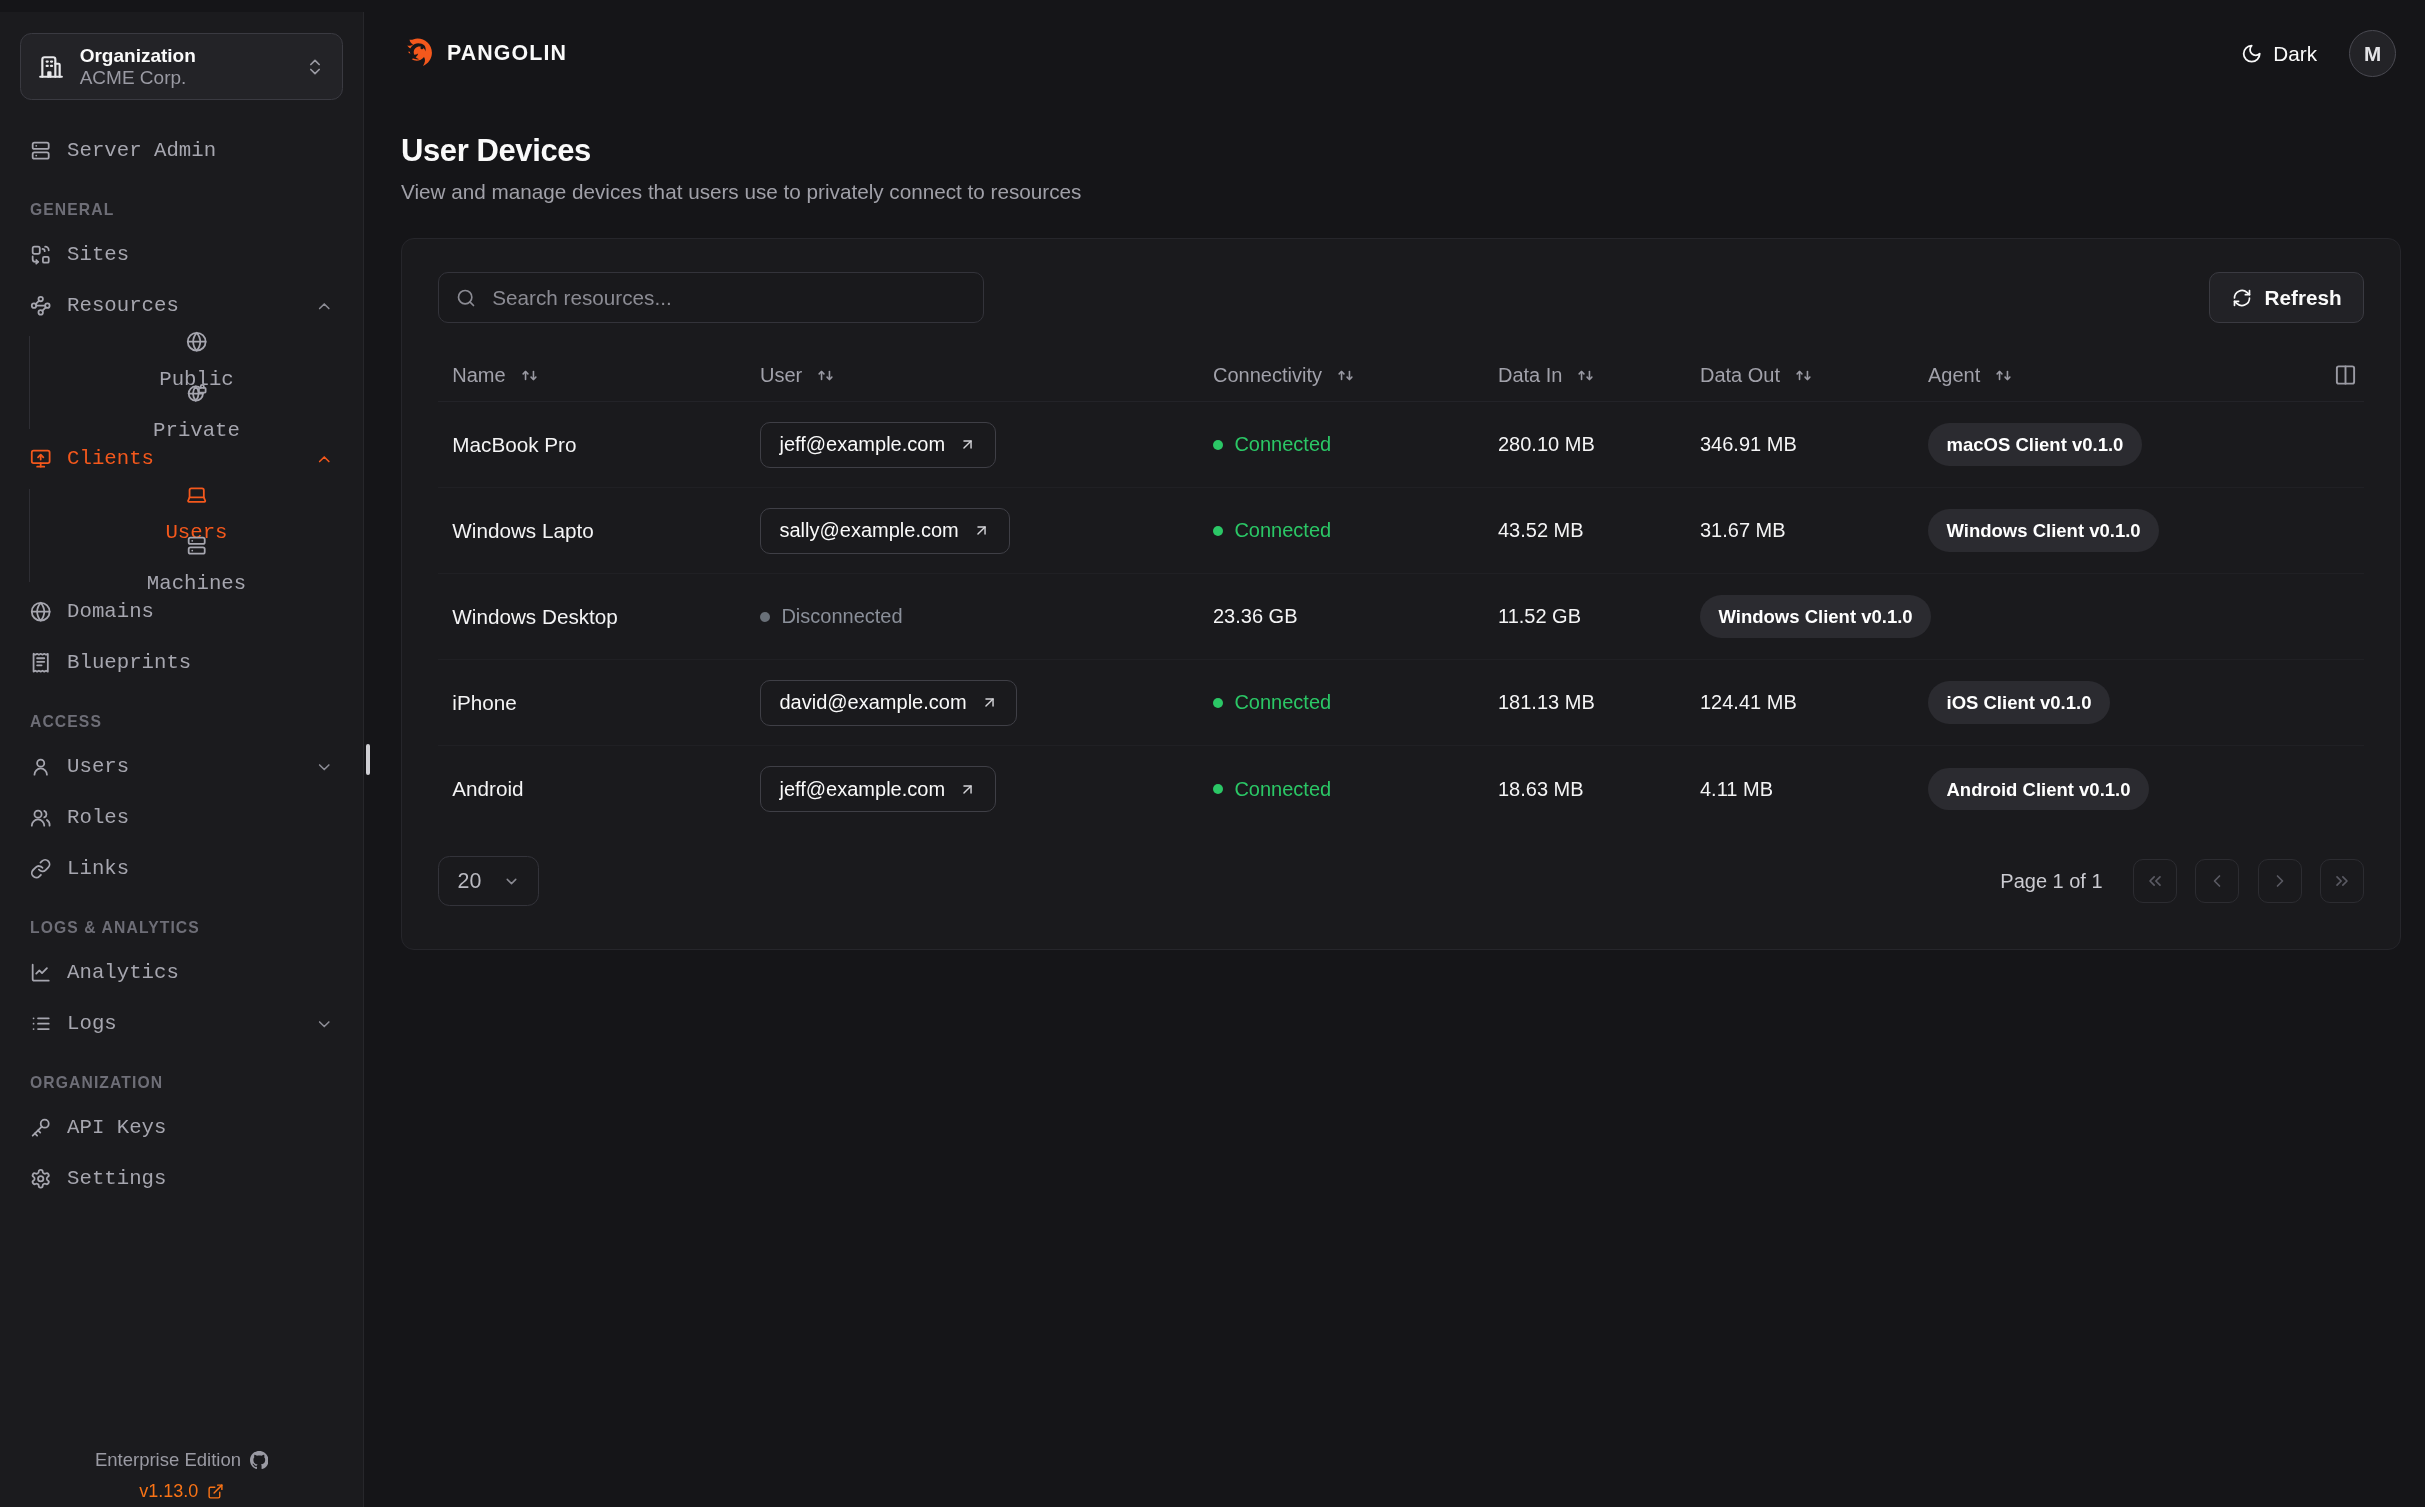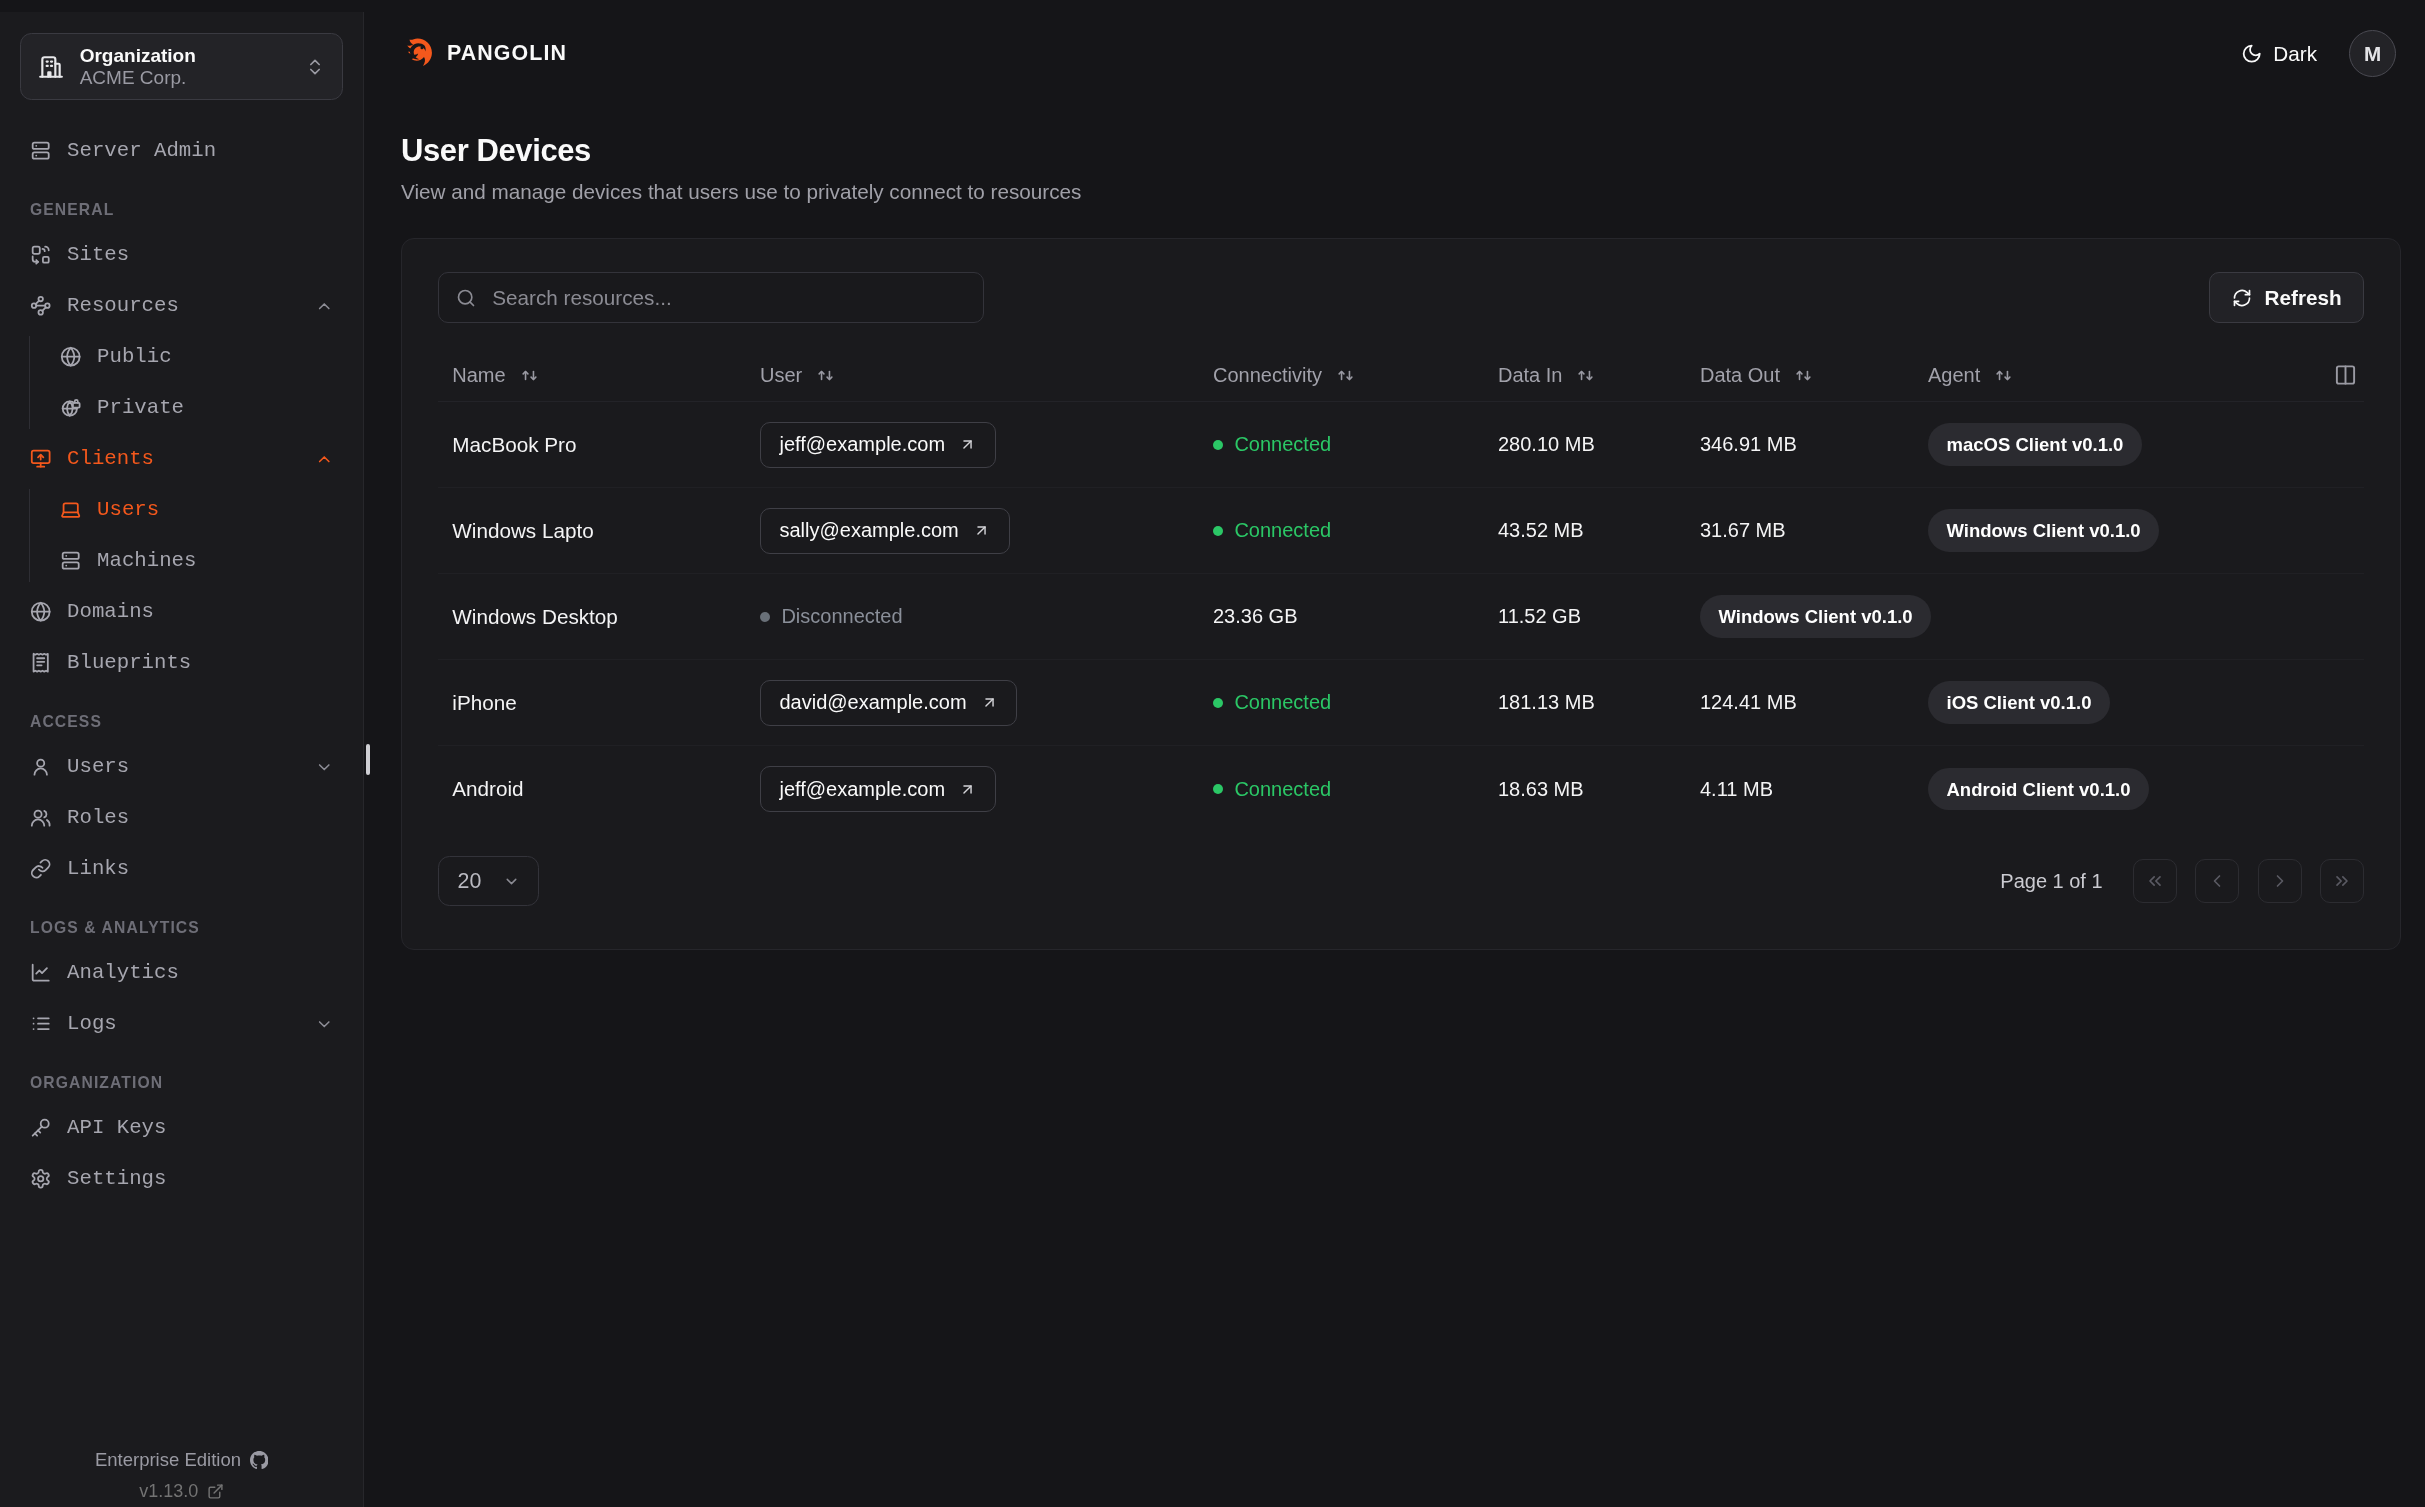--- a/index.html
+++ b/index.html
@@ -23,26 +23,26 @@
   .nav{margin-top:25px;}
   .nav-item{height:51px;display:flex;align-items:center;gap:15.7px;padding:0 10px;border-radius:8.6px;
     color:#a6a6af;font-size:20.7px;cursor:pointer;font-family:Liberation Mono, monospace;}
   .nav-item .icn{width:21.4px;height:21.4px;flex:none;}
   .nav-item .chev{width:18.5px;height:18.5px;margin-left:auto;color:#8d8d96;}
   .nav-item.orange, .nav-item.orange .chev{color:#f4581c;}
   .section-label{height:53px;display:flex;align-items:flex-end;padding:0 10px 10px;
     font-size:15.7px;font-weight:700;letter-spacing:1.1px;color:#6e6e77;}
   .subgroup{position:relative;padding-left:30px;}
   .subgroup::before{content:"";position:absolute;left:8.6px;top:4.3px;bottom:4.3px;width:1.4px;background:#2e2e34;}
-  .subgroup .nav-item{padding-left:10px;}
+  .subgroup .nav-item{padding-left:10px;flex-direction:column;}
 
   .sidebar-footer{position:absolute;left:0;right:0;bottom:17px;display:flex;flex-direction:column;
     align-items:center;gap:10px;}
   .sf-line{display:flex;align-items:center;gap:8.6px;color:#9a9aa3;font-size:18.5px;}
-  .sf-line.small{font-size:18px;color:#737373;}
+  .sf-line.small{font-size:18px;color:#f97316;}
   .sf-line .icn{width:18.5px;height:18.5px;}
 
   .scroll-thumb{position:absolute;left:366px;top:744px;width:4.3px;height:31px;border-radius:2.1px;background:#cfcfd4;}
 
   
   .main{position:absolute;left:365px;top:0;width:2061px;height:1507px;}
   .topbar{height:107px;display:flex;align-items:center;padding:0 30px 0 36px;}
   .brand{display:flex;align-items:center;gap:13px;}
   .brand-logo{width:33px;height:33px;}
   .brand-name{font-size:21.4px;font-weight:700;letter-spacing:1.1px;color:#fafafa;}

